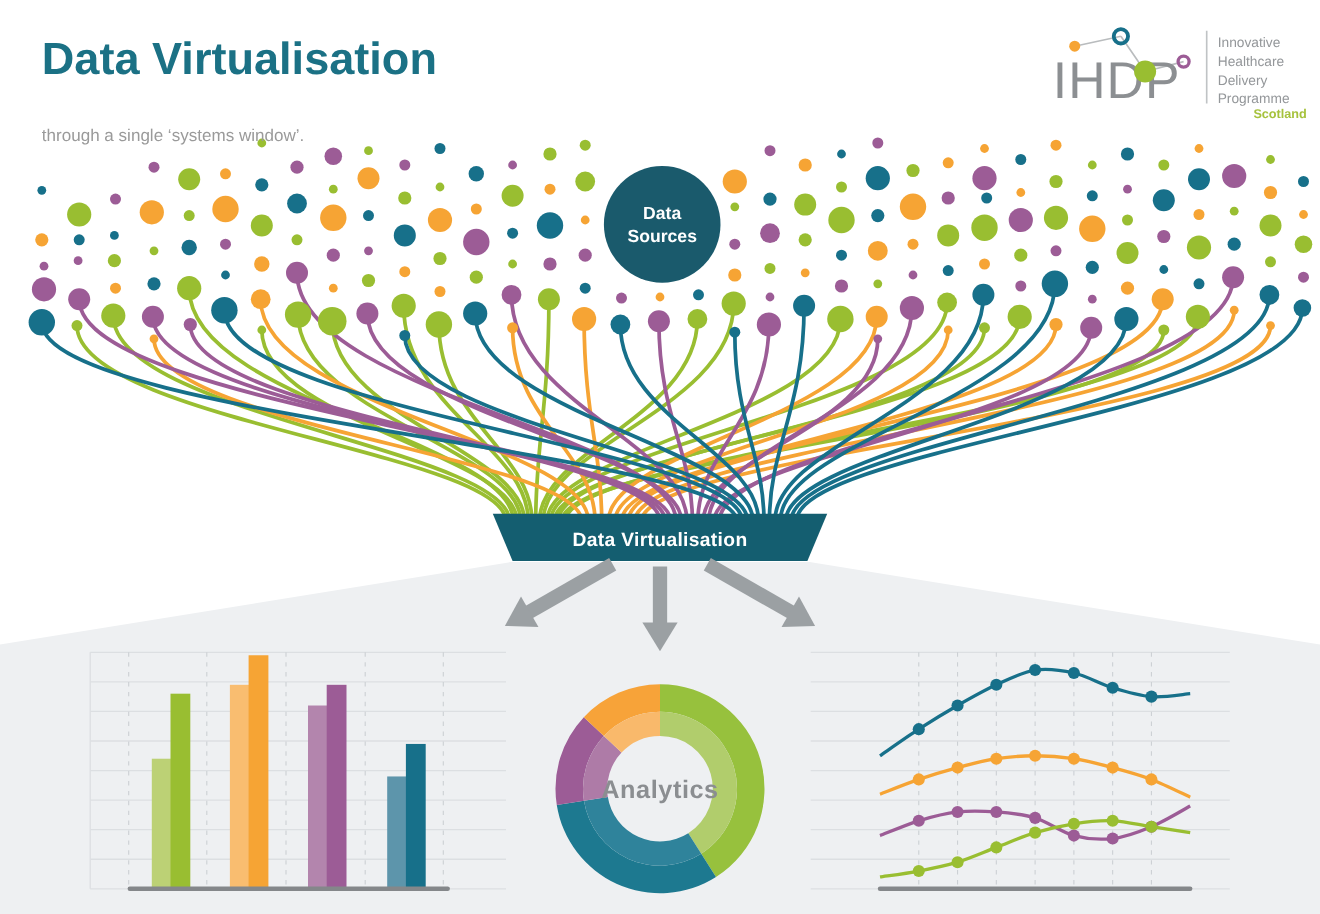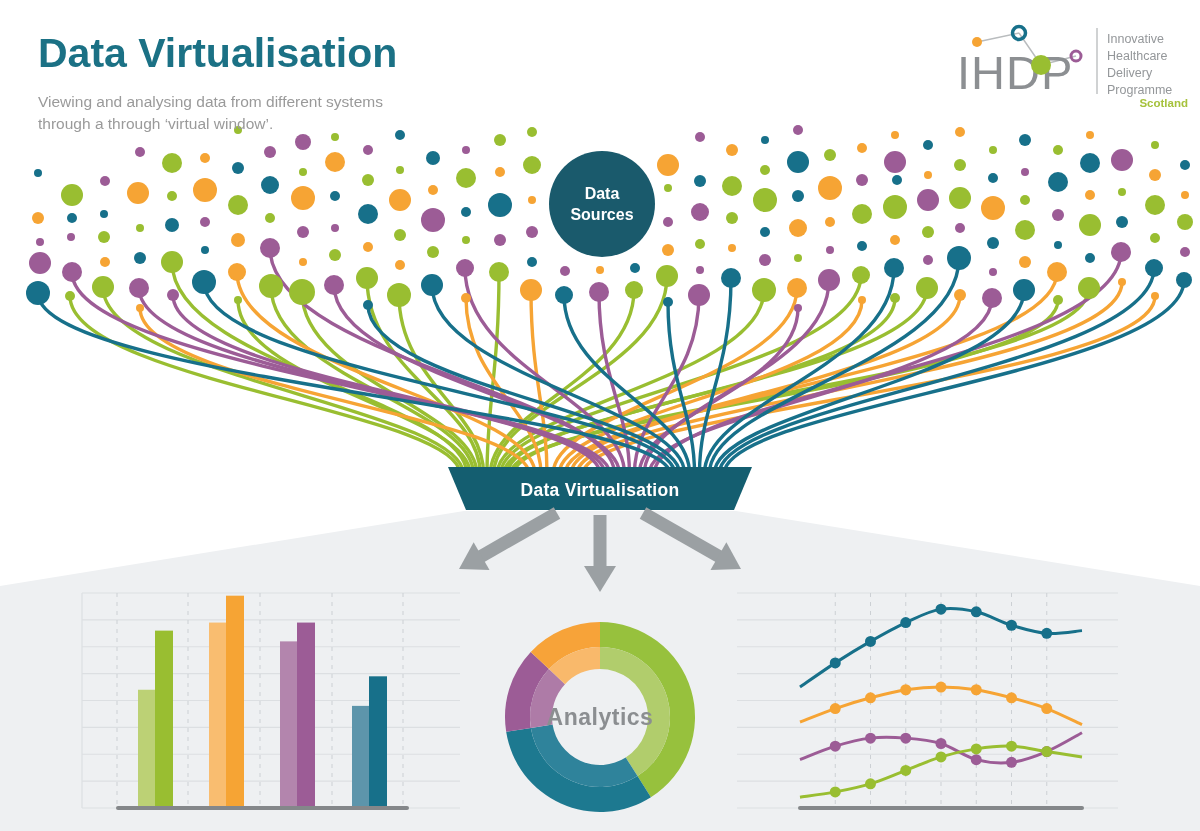--- a/index.html
+++ b/index.html
@@ -375,22 +375,22 @@
     <circle id="sources-circle" cx="602" cy="204" r="53" fill="#1a5a6c"></circle>
     <text class="sources-text" x="602" y="199">Data</text>
     <text class="sources-text" x="602" y="220">Sources</text>
     <text class="funnel-text" x="600" y="496">Data Virtualisation</text>
     <text class="analytics-text" x="600" y="725">Analytics</text>
   </svg>
 
   <div class="header">
     <h1 class="title" style="color: rgb(27, 113, 133);">Data Virtualisation</h1>
     <p class="subtitle">
-      <span>Viewing and analysing data from different systems</span><br>
-      <span>through a through ‘virtual window’.</span>
+      <br>
+      <span>through a single ‘systems window’.</span>
     </p>
   </div>
 
   <div class="logo">
     <svg width="245" height="95" viewBox="0 0 245 95">
       <line x1="22" y1="28" x2="64" y2="19" stroke="#b9bcbe" stroke-width="1.5"></line>
       <line x1="64" y1="19" x2="86" y2="51" stroke="#b9bcbe" stroke-width="1.5"></line>
       <line x1="86" y1="51" x2="121" y2="42" stroke="#b9bcbe" stroke-width="1.5"></line>
       <text class="logo-letters" x="2" y="75">IHDP</text>
       <circle cx="22" cy="28" r="5" fill="#f6a434"></circle>

